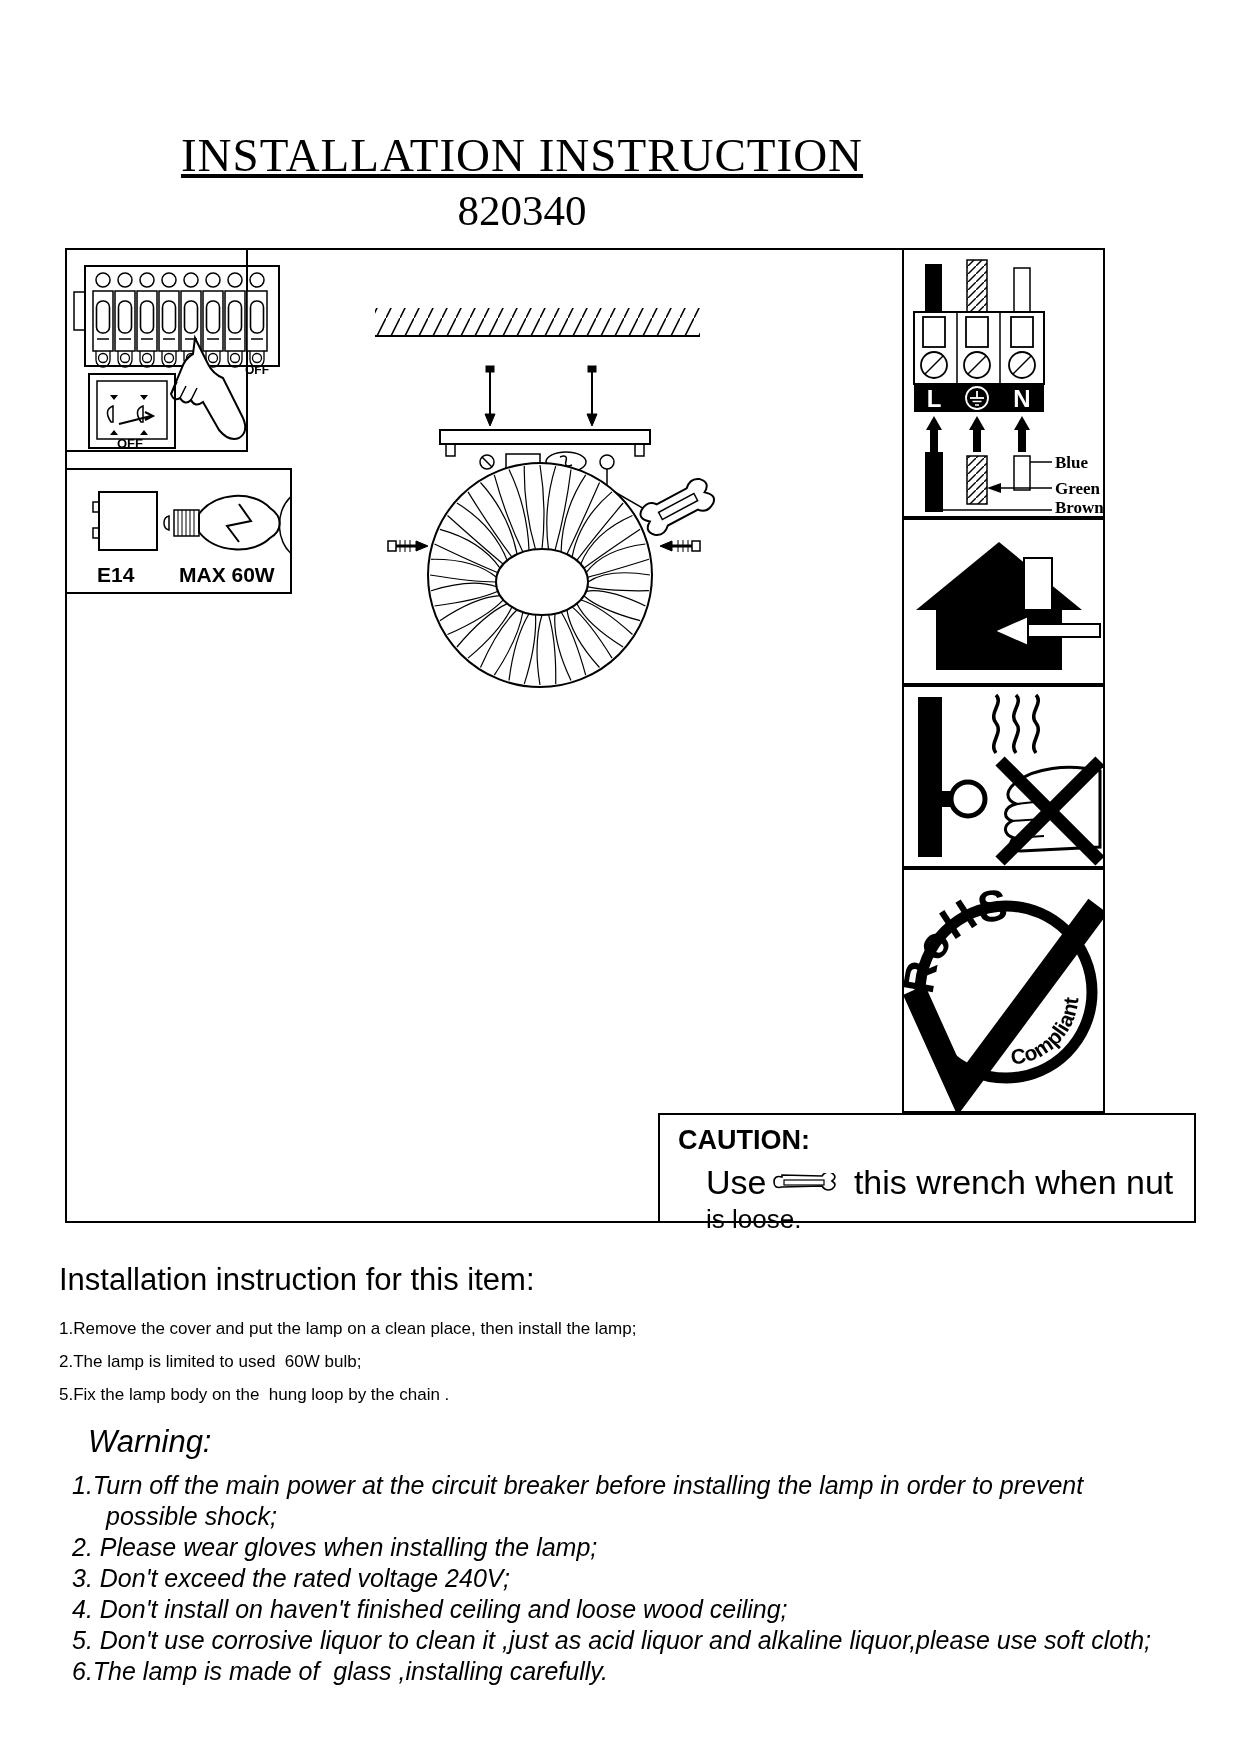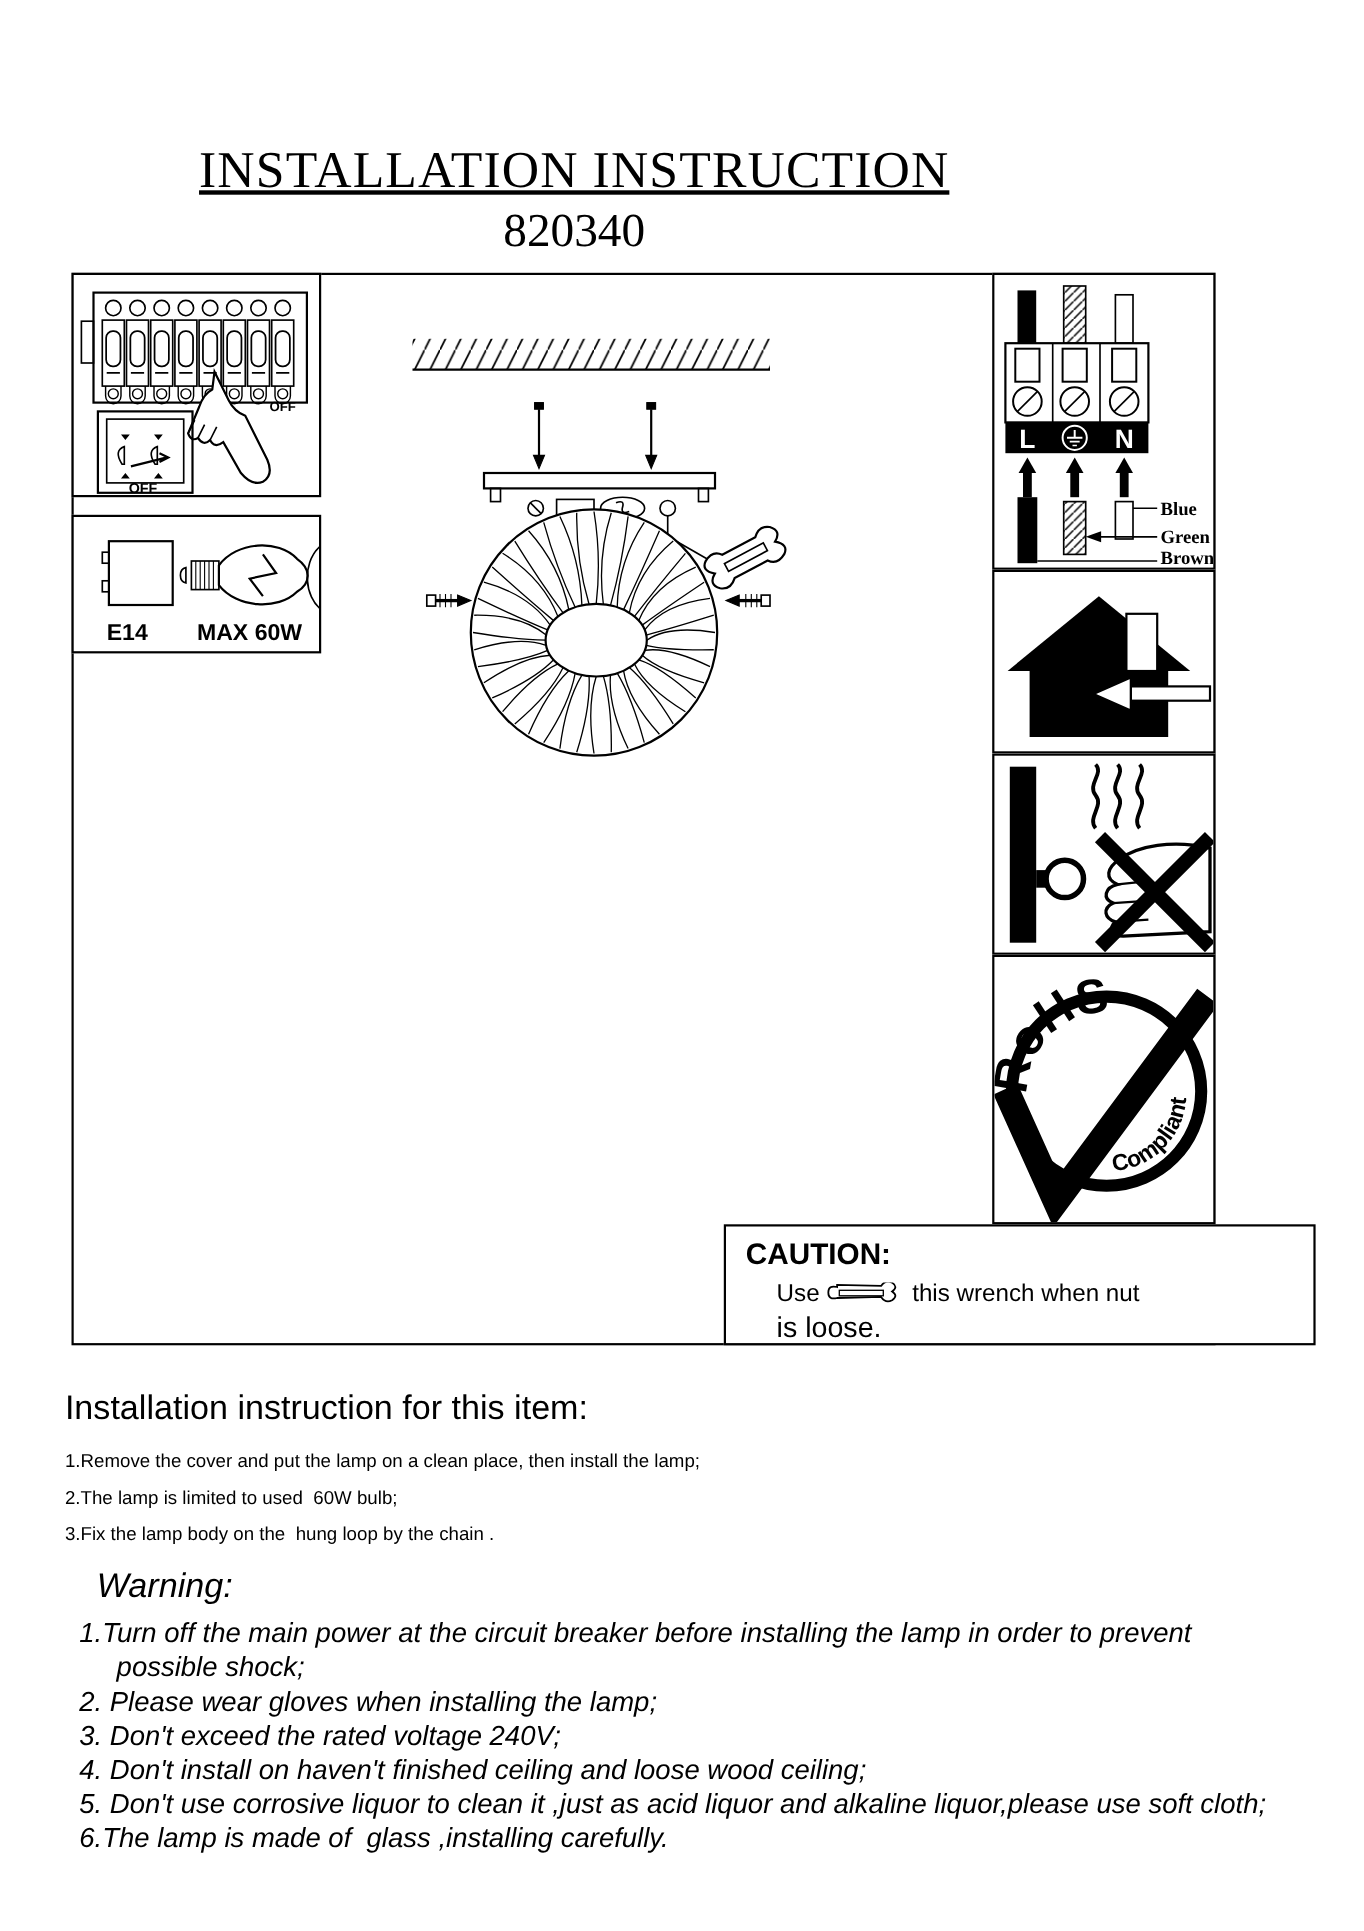--- a/index.html
+++ b/index.html
@@ -9,35 +9,35 @@
   }
   *{box-sizing:border-box;}
   .abs{position:absolute;}
   
   .title-wrap{left:0;top:128px;width:1044px;text-align:center;font-family:"Liberation Serif",serif;}
   .title-main{font-size:47px;letter-spacing:1px;text-decoration:underline;}
   .title-code{font-size:43px;margin-top:4px;}
   
   .frame{left:65px;top:248px;width:1040px;height:975px;border:2px solid #000;background:#fff;}
   .sub{position:absolute;border:2px solid #000;background:#fff;}
-  .box-breaker{left:-2px;top:-2px;width:227px;height:204px;}
+  .box-breaker{left:-2px;top:-2px;width:183px;height:204px;}
   .box-bulb{left:-2px;top:218px;width:227px;height:126px;}
   .box-wiring{left:835px;top:-2px;width:203px;height:270px;}
   .box-house{left:835px;top:268px;width:203px;height:167px;}
   .box-hot{left:835px;top:435px;width:203px;height:183px;}
   .box-rohs{left:835px;top:618px;width:203px;height:245px;overflow:hidden;}
   .box-caution{left:591px;top:863px;width:538px;height:110px;padding:10px 18px;}
   .center-art{left:263px;top:40px;width:460px;height:430px;}
   svg{display:block;}
   svg text{font-family:"Liberation Sans",sans-serif;}
   .svg-label{font-weight:bold;}
   .wire-label{font-family:"Liberation Serif",serif;font-weight:bold;font-size:17px;}
   
   .caution-h{font-size:27px;font-weight:bold;}
-  .caution-line{font-size:22px;margin-top:7px;padding-left:28px;display:flex;align-items:center;gap:6px;white-space:pre;}
+  .caution-line{font-size:34px;margin-top:7px;padding-left:28px;display:flex;align-items:center;gap:6px;white-space:pre;}
   .caution-line2{font-size:26px;padding-left:28px;margin-top:2px;}
   
   .instr{left:59px;top:1262px;width:1120px;}
   .instr-h{font-size:31px;margin-bottom:14px;}
   .instr-line{font-size:17px;line-height:33px;white-space:pre-wrap;}
   .warn{left:72px;top:1424px;width:1140px;font-style:italic;}
   .warn-h{font-size:31px;margin-bottom:10px;padding-left:16px;}
   .warn-line{font-size:25px;line-height:31px;white-space:pre-wrap;}
   .warn-indent{padding-left:34px;}
 </style>
@@ -332,21 +332,21 @@
       <span> this wrench when nut</span>
     </div>
     <div class="caution-line2">is loose.</div>
   </div>
 </div>
 
 <div class="abs instr">
   <div class="instr-h">Installation instruction for this item:</div>
   <div class="instr-line">1.Remove the cover and put the lamp on a clean place, then install the lamp;</div>
   <div class="instr-line">2.The lamp is limited to used  60W bulb;</div>
-  <div class="instr-line">3.Fix the lamp body on the  hung loop by the chain .</div>
+  <div class="instr-line">5.Fix the lamp body on the  hung loop by the chain .</div>
 </div>
 
 <div class="abs warn">
   <div class="warn-h">Warning:</div>
   <div class="warn-line">1.Turn off the main power at the circuit breaker before installing the lamp in order to prevent</div>
   <div class="warn-line warn-indent">possible shock;</div>
   <div class="warn-line">2. Please wear gloves when installing the lamp;</div>
   <div class="warn-line">3. Don't exceed the rated voltage 240V;</div>
   <div class="warn-line">4. Don't install on haven't finished ceiling and loose wood ceiling;</div>
   <div class="warn-line">5. Don't use corrosive liquor to clean it ,just as acid liquor and alkaline liquor,please use soft cloth;</div>

